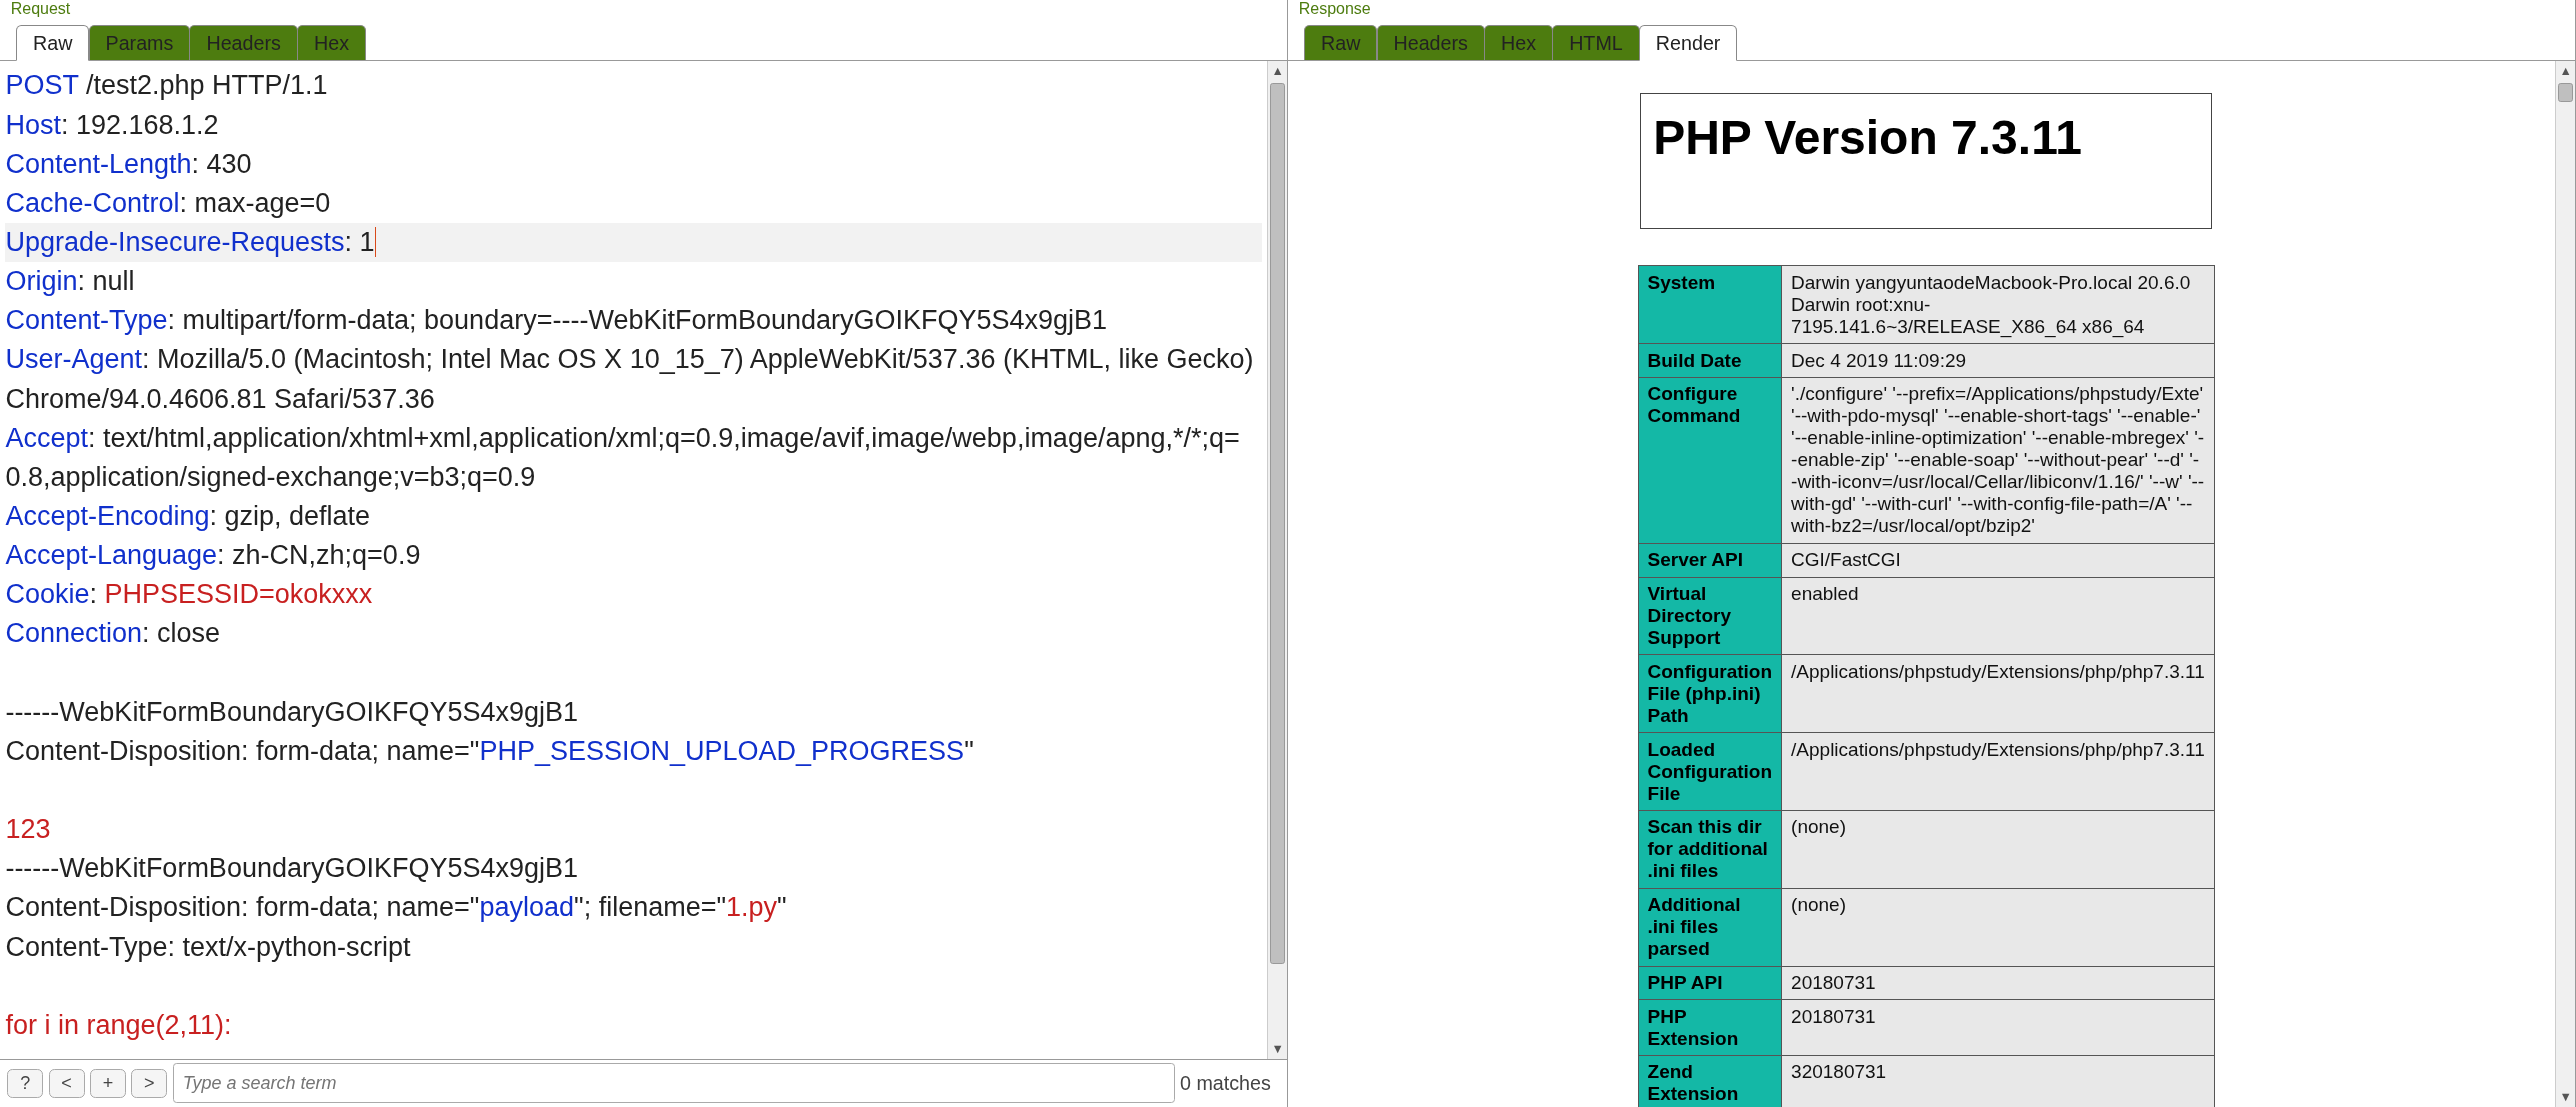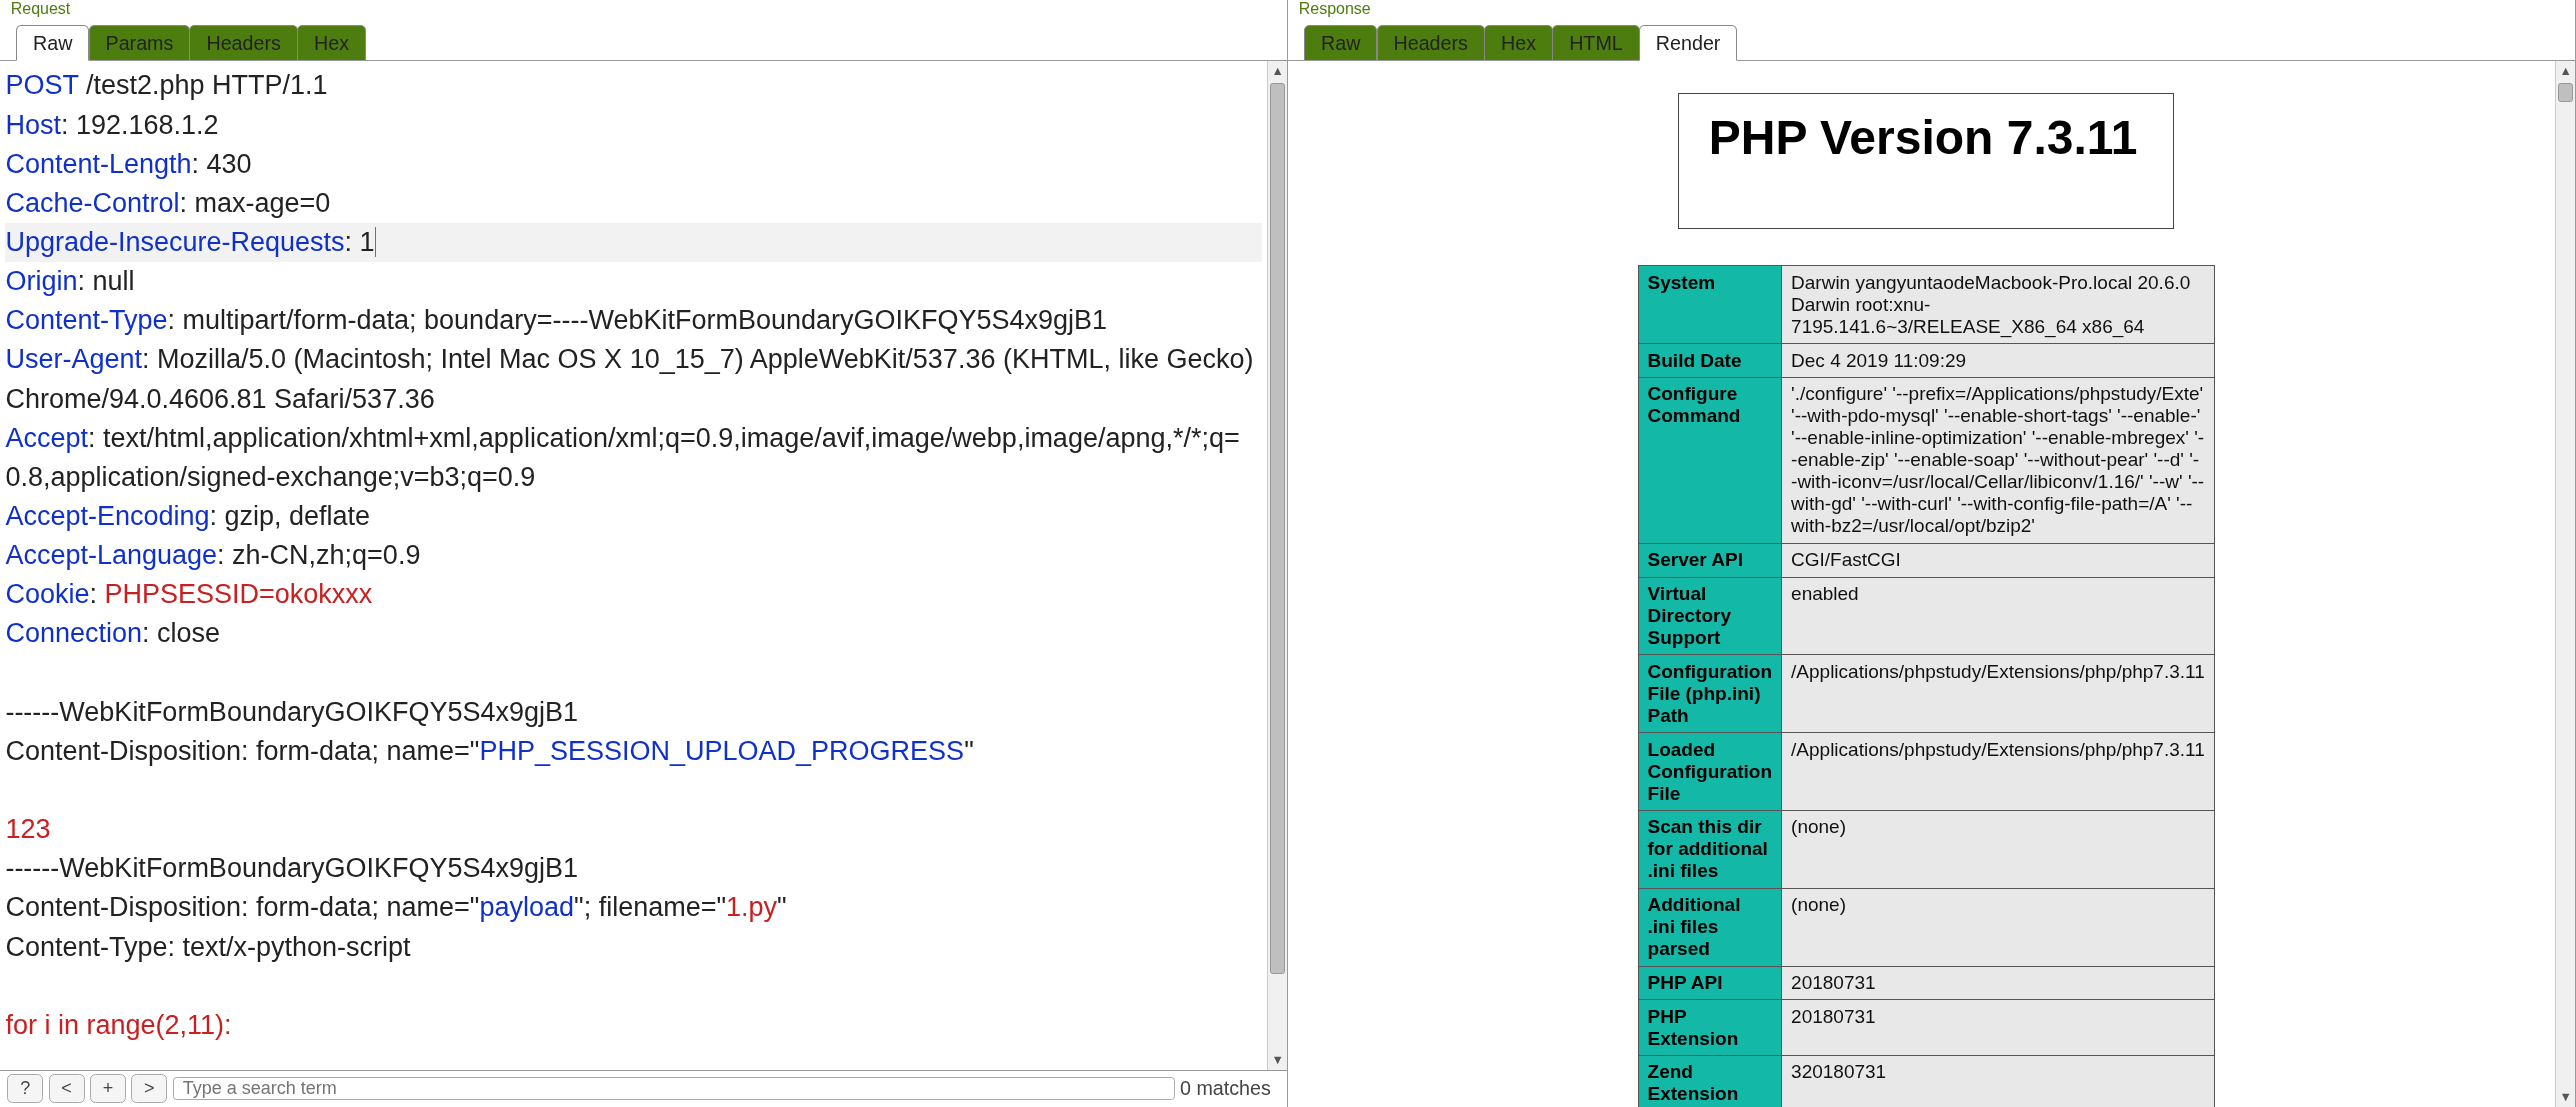--- a/index.html
+++ b/index.html
@@ -15,25 +15,25 @@
 .raw-text .blue { color: #1030cc; }
 .raw-text .red { color: #c82020; }
 .cursor-line { background: #f2f2f2; display: inline-block; width: 100%; }
 .cursor { border-right: 1.8px solid #d84a1a; }
 .scrollbar-v { width: 19.7px; background: #f0f0f0; border-left: 0.9px solid #ccc; display: flex; flex-direction: column; }
 .scrollbar-v .arrow { height: 19.7px; display: flex; align-items: center; justify-content: center; font-size: 12.5px; color: #555; }
 .scrollbar-v .track { flex: 1; position: relative; }
 .scrollbar-v .thumb { position: absolute; left: 1.8px; right: 1.8px; background: #bfbfbf; border: 0.9px solid #999; border-radius: 2.7px; }
 .search-bar { display: flex; align-items: center; gap: 5.4px; border-top: 0.9px solid #999; padding: 3.6px 7.2px; font-size: 19.7px; }
 .search-bar .btn { width: 36px; height: 29px; border: 0.9px solid #aaa; border-radius: 5.4px; background: #f5f5f5; display: flex; align-items: center; justify-content: center; font-size: 18px; color: #444; cursor: pointer; }
-.search-bar input { flex: 1; height: 23px; border: 0.9px solid #aaa; border-radius: 3.6px; padding: 0 9px; font-size: 18px; color: #888; }
+.search-bar input { flex: 1; height: 40px; border: 0.9px solid #aaa; border-radius: 3.6px; padding: 0 9px; font-size: 18px; font-style: italic; color: #888; }
 .search-bar .matches { color: #444; font-size: 19.7px; padding-right: 9px; text-align: right; }
 
 .render-outer { padding: 27px 0 0 9px; }
-.php-title-box { border: 0.9px solid #444; width: 496px; padding: 16px 18px 63px 12px; margin: 0 auto 36px auto; text-align: center; }
+.php-title-box { border: 0.9px solid #444; width: 572px; padding: 16px 18px 63px 12px; margin: 0 auto 36px auto; }
 .php-title-box h1 { font-size: 48px; font-weight: bold; color: #000; }
 .info-table { border-collapse: collapse; width: 572px; margin: 0 auto; font-size: 19px; }
 .info-table td { border: 0.9px solid #555; padding: 5.4px 9px; vertical-align: top; }
 .info-table td.k { background: #14b8a6; font-weight: bold; width: 286px; color: #000; }
 .info-table td.v { background: #e8e8e8; color: #111; }
 .resp-scrollbar-thumb-top { top: 1.8px; height: 19.7px; }
 .resp-scrollbar-thumb-big { top: 1.8px; height: 92%; }
 </style>
 </head>
 <body>

